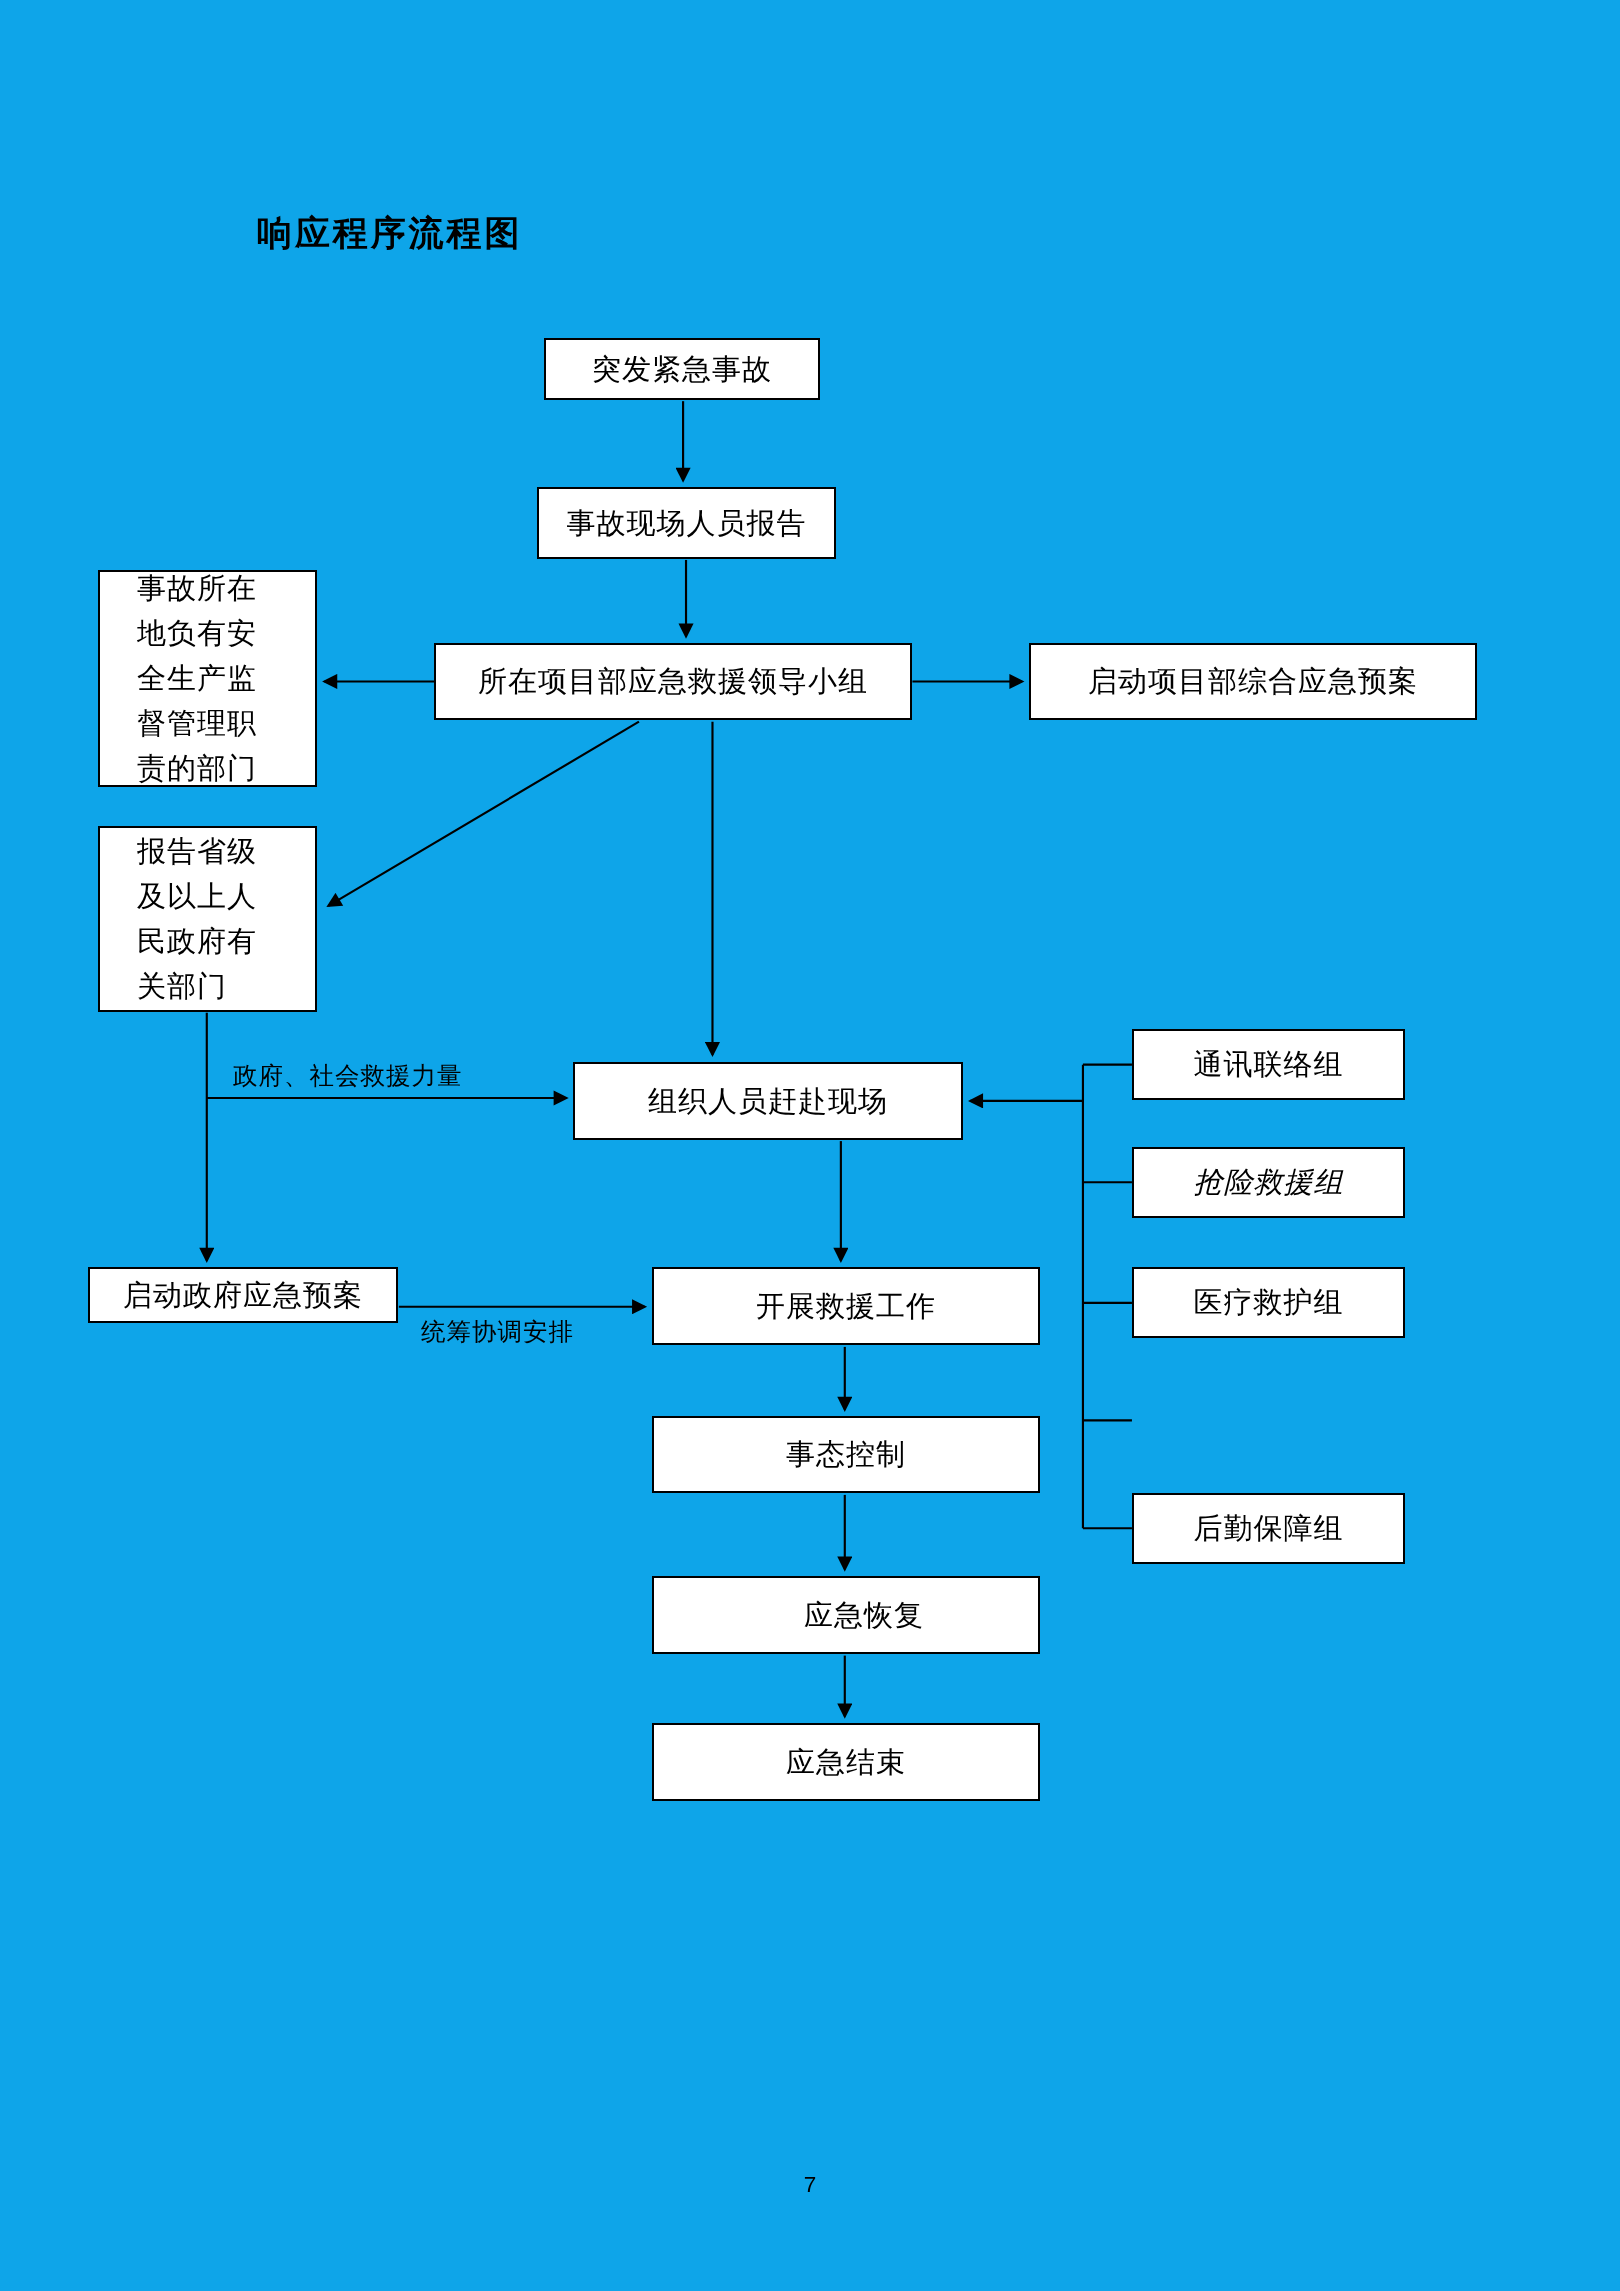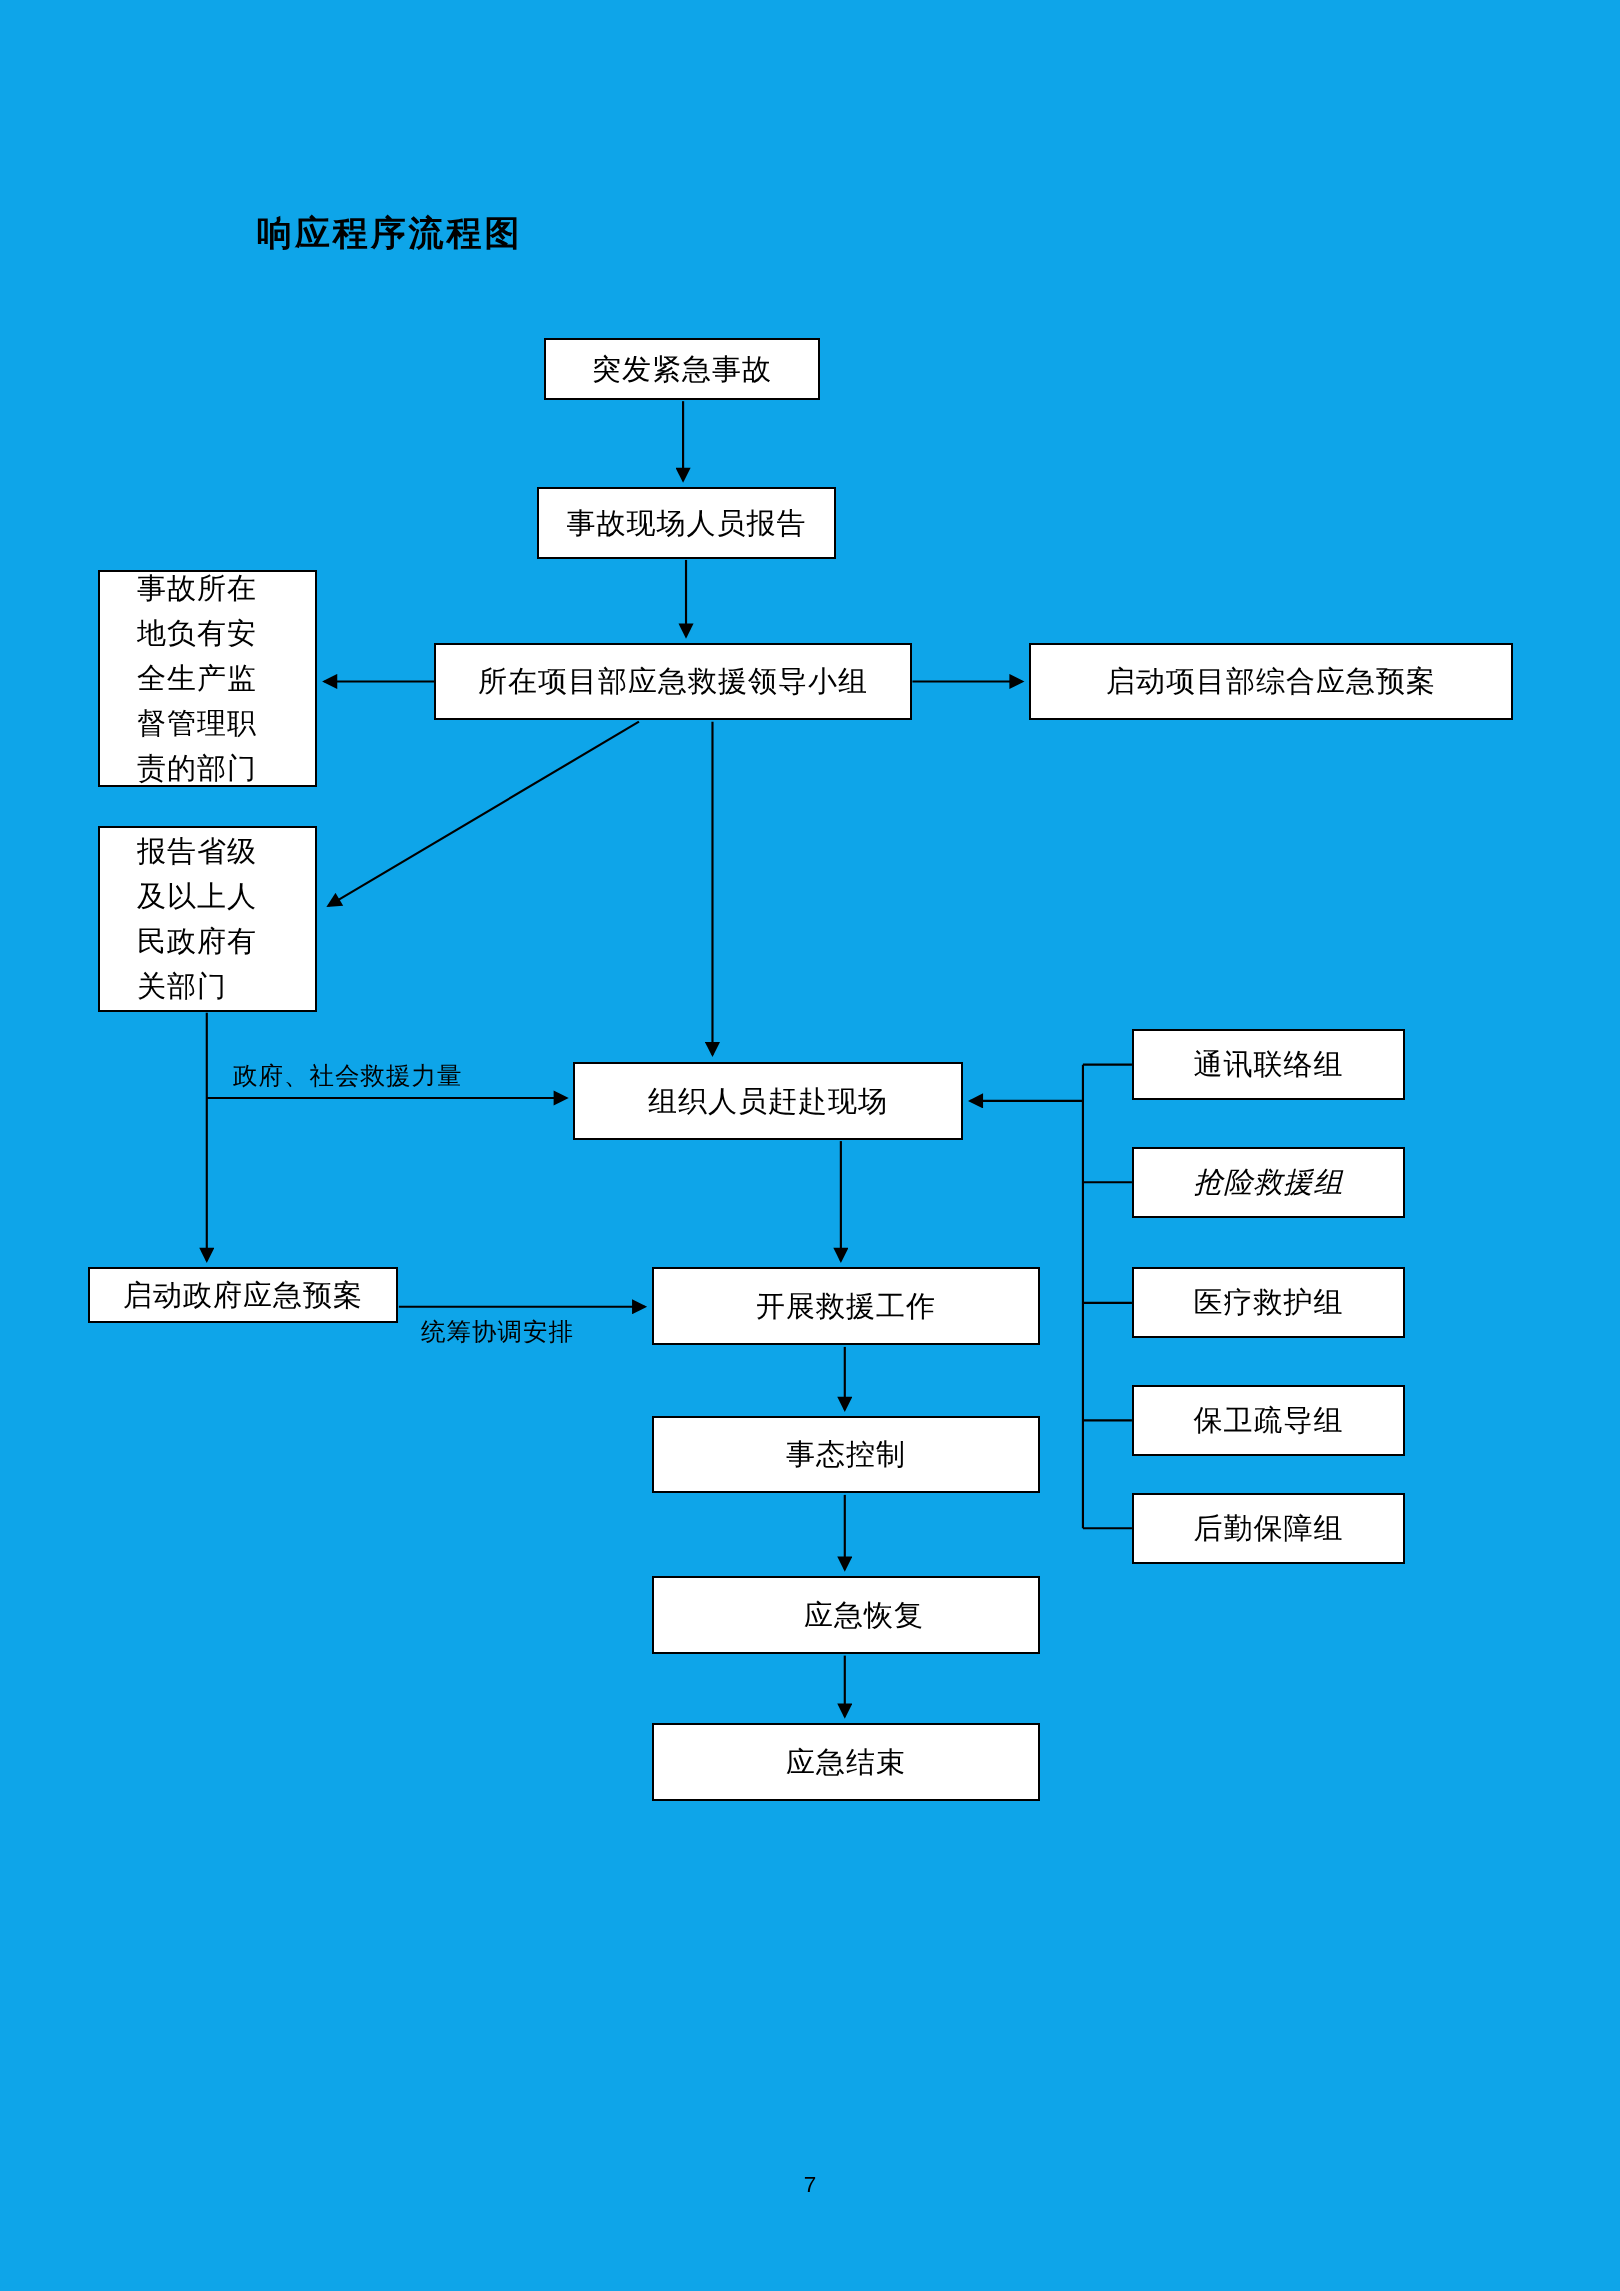--- a/index.html
+++ b/index.html
@@ -99,21 +99,21 @@
   </svg>
 
   <div class="box" style="left:544px; top:338px; width:276px; height:62px;">突发紧急事故</div>
 
   <div class="box" style="left:537px; top:487px; width:299px; height:72px;">事故现场人员报告</div>
 
   <div class="box" style="left:434px; top:643px; width:478px; height:77px;">所在项目部应急救援领导小组</div>
 
   <div class="box multiline" style="left:98px; top:570px; width:219px; height:217px;">事故所在地负有安全生产监督管理职责的部门</div>
 
-  <div class="box" style="left:1029px; top:643px; width:484px; height:77px;">启动项目部综合应急预案</div>
+  <div class="box" style="left:1029px; top:643px; width:448px; height:77px;">启动项目部综合应急预案</div>
 
   <div class="box multiline" style="left:98px; top:826px; width:219px; height:186px;">报告省级及以上人民政府有关部门</div>
 
   <div class="box" style="left:573px; top:1062px; width:390px; height:78px;">组织人员赶赴现场</div>
 
   <div class="box" style="left:88px; top:1267px; width:310px; height:56px;">启动政府应急预案</div>
 
   <div class="box" style="left:652px; top:1267px; width:388px; height:78px;">开展救援工作</div>
 
   <div class="box" style="left:652px; top:1416px; width:388px; height:77px;">事态控制</div>
@@ -121,21 +121,20 @@
   <div class="box" style="left:652px; top:1576px; width:388px; height:78px;padding-left:36px;">应急恢复</div>
 
   <div class="box" style="left:652px; top:1723px; width:388px; height:78px;">应急结束</div>
 
   <div class="box" style="left:1132px; top:1029px; width:273px; height:71px;">通讯联络组</div>
 
   <div class="box" style="left:1132px; top:1147px; width:273px; height:71px;font-style:italic;">抢险救援组</div>
 
   <div class="box" style="left:1132px; top:1267px; width:273px; height:71px;">医疗救护组</div>
 
-  <div class="box" style="left:1132px; top:1385px; width:273px; height:71px;">保卫疏导组</div>
 
   <div class="box" style="left:1132px; top:1493px; width:273px; height:71px;">后勤保障组</div>
 
   <div class="edge-label" style="left:233px; top:1059px;">政府、社会救援力量</div>
 
   <div class="edge-label" style="left:421px; top:1315px;">统筹协调安排</div>
 
   <div class="page-number">7</div>
 
 </div>

